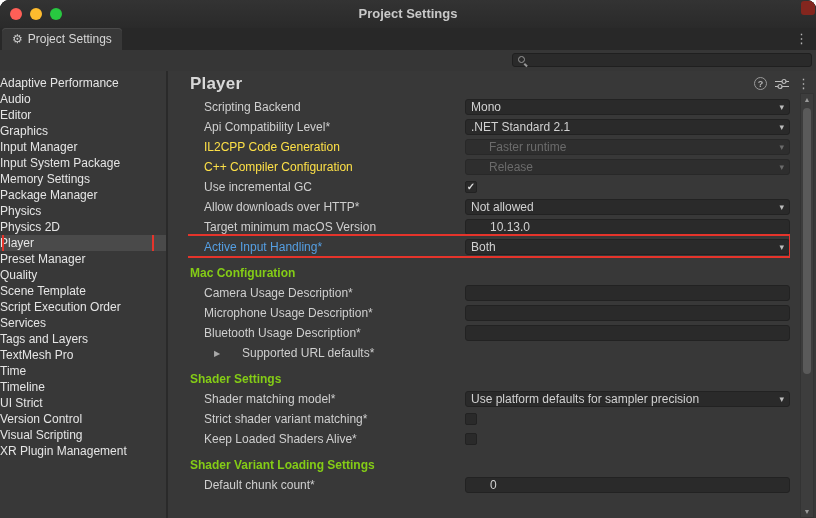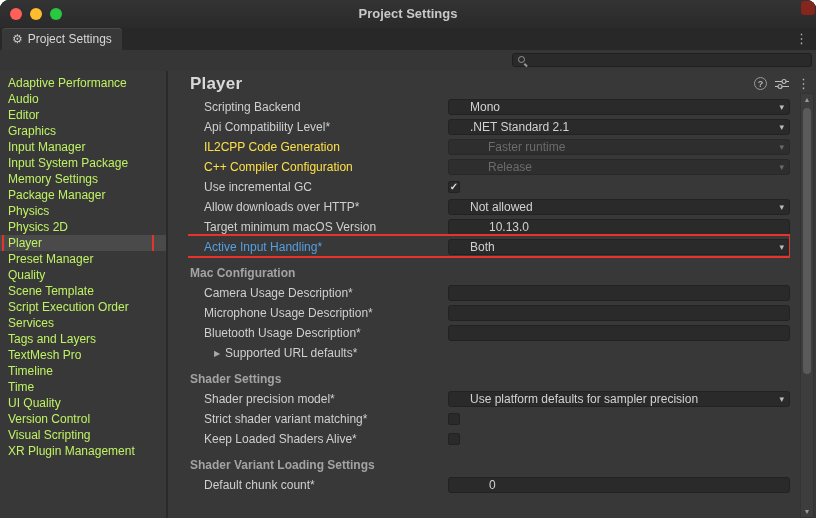--- a/index.html
+++ b/index.html
@@ -40,51 +40,51 @@
   .searchfield input{flex:1;background:transparent;border:none;outline:none;color:#d2d2d2;
                      font-family:"Liberation Sans",sans-serif;font-size:11px;padding:0 3px;height:12px;}
 
   
   #body{position:absolute;top:71px;left:0;right:0;bottom:0;display:flex;}
   #sidebar{width:166px;box-sizing:border-box;padding-top:4px;overflow:hidden;background:#383838;}
   #splitter{width:2px;background:#2a2a2a;cursor:col-resize;}
   #content{flex:1;position:relative;overflow:hidden;background:#383838;}
 
   
-  .sidebar-item{height:16px;line-height:16px;padding-left:8px;position:relative;white-space:nowrap;
-                overflow:hidden;color:#bef264;cursor:pointer;}
+  .sidebar-item{height:16px;line-height:16px;padding-left:0;position:relative;white-space:nowrap;
+                overflow:hidden;color:#e5e5e5;cursor:pointer;}
   .sidebar-item.selected{background:#4a4a4a;}
   .sidebar-item.annotated::after{content:"";position:absolute;left:2px;right:12px;top:-2px;bottom:-3px;
                 border:2px solid var(--annotation-red,#e5342b);pointer-events:none;z-index:4;}
 
   
   #content-header{position:relative;height:26px;display:flex;align-items:center;padding-left:22px;box-sizing:border-box;}
   #content-header h1{margin:0;font-size:17px;font-weight:700;color:#d8d8d8;letter-spacing:0.2px;}
   .header-icons{position:absolute;right:6px;top:6px;display:flex;gap:8px;align-items:center;color:#b5b5b5;}
   .help-icon{width:13px;height:13px;border:1px solid #9a9a9a;border-radius:50%;display:flex;
              align-items:center;justify-content:center;font-size:9px;font-weight:700;cursor:pointer;box-sizing:border-box;}
   .preset-icon{display:flex;align-items:center;cursor:pointer;}
 
   
   #settings-rows{position:absolute;top:26px;left:20px;right:26px;bottom:0;overflow:hidden;}
-  .srow{height:20px;display:flex;align-items:center;position:relative;}
+  .srow{height:20px;display:flex;align-items:center;position:relative;gap:17px;}
   .srow-label{width:244px;min-width:244px;box-sizing:content-box;padding-left:16px;white-space:nowrap;
               overflow:hidden;color:#cfcfcf;}
   .type-header{margin-top:6px;}
-  .type-header .srow-label{padding-left:2px;width:258px;min-width:258px;font-weight:700;color:#a3a3a3;}
+  .type-header .srow-label{padding-left:2px;width:258px;min-width:258px;font-weight:700;color:#84cc16;}
   .foldout-arrow{display:none;}
   .type-foldout .foldout-arrow{display:inline-block;margin-left:26px;width:11px;font-size:8px;color:#a8a8a8;cursor:pointer;}
   .type-foldout .srow-label{padding-left:0;width:223px;min-width:223px;}
 
   .control{display:none;box-sizing:border-box;}
   .dropdown,.textfield{flex:1;height:16px;background:#2a2a2a;border:1px solid #222222;border-radius:3px;
                        align-items:center;padding:0 5px;color:#d2d2d2;cursor:pointer;min-width:0;}
   .type-dropdown .dropdown{display:flex;justify-content:space-between;}
   .type-text .textfield{display:flex;padding-left:24px;}
-  .dd-text,.tf-text{white-space:nowrap;overflow:hidden;margin-left:16px;}
+  .dd-text,.tf-text{white-space:nowrap;overflow:hidden;}
   .dd-arrow{font-size:9px;color:#bdbdbd;margin-left:4px;}
   .checkbox{width:12px;height:12px;background:#2a2a2a;border:1px solid #222222;border-radius:2px;
             align-items:center;justify-content:center;flex:0 0 auto;cursor:pointer;}
   .type-checkbox .checkbox{display:flex;}
   .checkmark{display:none;font-size:10px;font-weight:700;color:#dedede;line-height:1;}
   .checked .checkmark{display:block;}
 
   .disabled .srow-label{color:#fde047;}
   .disabled .dropdown{color:#6b6b6b;background:#2e2e2e;border-color:#282828;cursor:default;padding-left:23px;}
   .disabled .dd-arrow{color:#6b6b6b;}
@@ -201,29 +201,29 @@
 
           <div class="sidebar-item">
             <span class="sidebar-label">Tags and Layers</span>
           </div>
 
           <div class="sidebar-item">
             <span class="sidebar-label">TextMesh Pro</span>
           </div>
 
           <div class="sidebar-item">
+            <span class="sidebar-label">Time</span>
+          </div>
+
+          <div class="sidebar-item">
             <span class="sidebar-label">Timeline</span>
           </div>
 
           <div class="sidebar-item">
-            <span class="sidebar-label">Time</span>
-          </div>
-
-          <div class="sidebar-item">
-            <span class="sidebar-label">UI Quality</span>
+            <span class="sidebar-label">UI Strict</span>
           </div>
 
           <div class="sidebar-item">
             <span class="sidebar-label">Version Control</span>
           </div>
 
           <div class="sidebar-item">
             <span class="sidebar-label">Visual Scripting</span>
           </div>
 
@@ -378,21 +378,21 @@
           </div>
 
           <div class="srow type-header">
 
             <span class="srow-label">Shader Settings</span>
 
           </div>
 
           <div class="srow type-dropdown">
 
-            <span class="srow-label">Shader precision model*</span>
+            <span class="srow-label">Shader matching model*</span>
             <div class="control dropdown">
               <span class="dd-text">Use platform defaults for sampler precision</span>
               <span class="dd-arrow">▾</span>
             </div>
 
           </div>
 
           <div class="srow type-checkbox">
 
             <span class="srow-label">Strict shader variant matching*</span>

